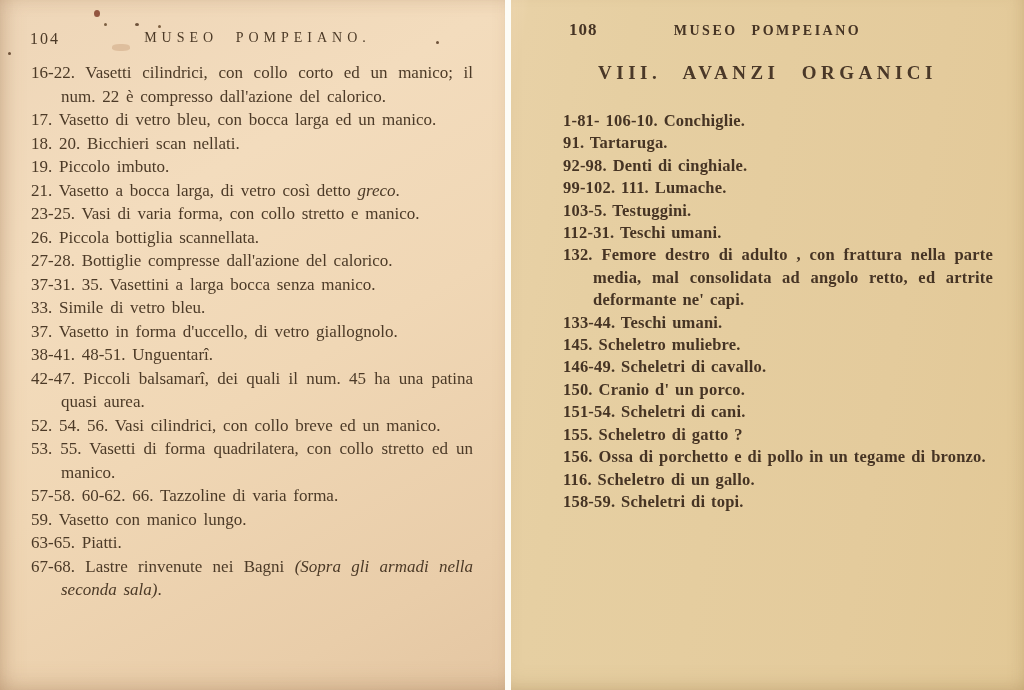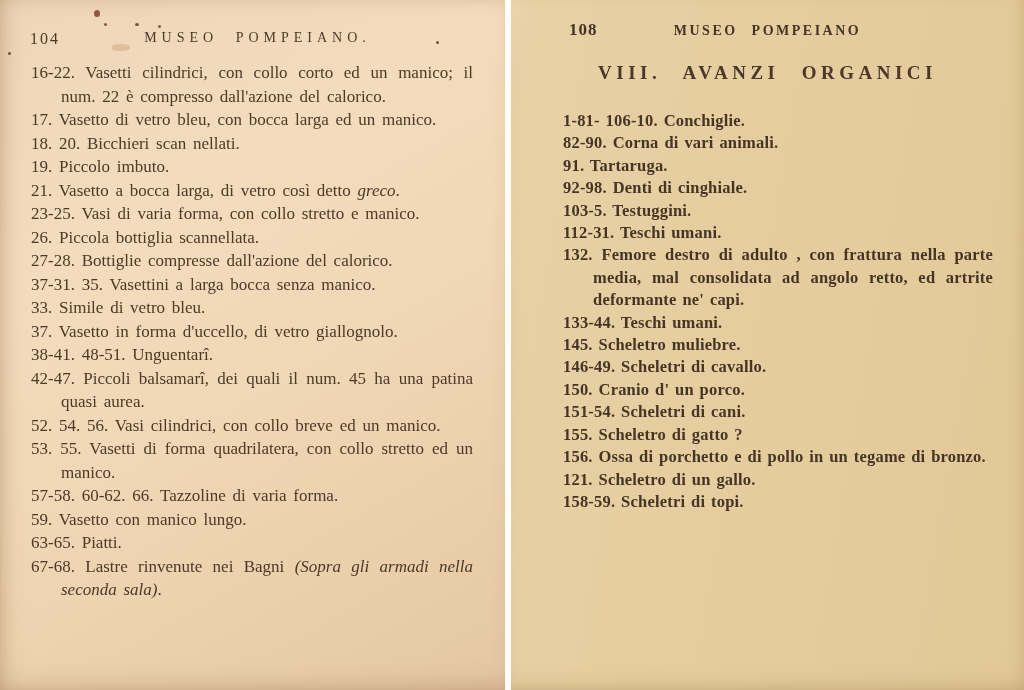--- a/index.html
+++ b/index.html
@@ -122,31 +122,31 @@
 
     <div class="running-row">
       <span class="pagenum">108</span>
       <span class="running">MUSEO POMPEIANO</span>
     </div>
 
     <div class="section-title">VIII. AVANZI ORGANICI</div>
 
     <div class="entries" id="right-entries">
         <div class="entry"><span>1-81- 106-10.</span> <span>Conchiglie.</span></div>
-        <div class="entry"><span>82-90.</span> <span>Corna di vari animali.</span></div>
         <div class="entry"><span>91.</span> <span>Tartaruga.</span></div>
         <div class="entry"><span>92-98.</span> <span>Denti di cinghiale.</span></div>
+        <div class="entry"><span>99-102. 111.</span> <span>Lumache.</span></div>
         <div class="entry"><span>103-5.</span> <span>Testuggini.</span></div>
         <div class="entry"><span>112-31.</span> <span>Teschi umani.</span></div>
         <div class="entry"><span>132.</span> <span>Femore destro di adulto , con frattura nella parte media, mal consolidata ad angolo retto, ed artrite deformante ne' capi.</span></div>
         <div class="entry"><span>133-44.</span> <span>Teschi umani.</span></div>
         <div class="entry"><span>145.</span> <span>Scheletro muliebre.</span></div>
         <div class="entry"><span>146-49.</span> <span>Scheletri di cavallo.</span></div>
         <div class="entry"><span>150.</span> <span>Cranio d' un porco.</span></div>
         <div class="entry"><span>151-54.</span> <span>Scheletri di cani.</span></div>
         <div class="entry"><span>155.</span> <span>Scheletro di gatto ?</span></div>
         <div class="entry"><span>156.</span> <span>Ossa di porchetto e di pollo in un tegame di bronzo.</span></div>
-        <div class="entry"><span>121.</span> <span>Scheletro di un gallo.</span></div>
+        <div class="entry"><span>116.</span> <span>Scheletro di un gallo.</span></div>
         <div class="entry"><span>158-59.</span> <span>Scheletri di topi.</span></div>
       </div>
   </div>
 
 </div>
 
 </body></html>

